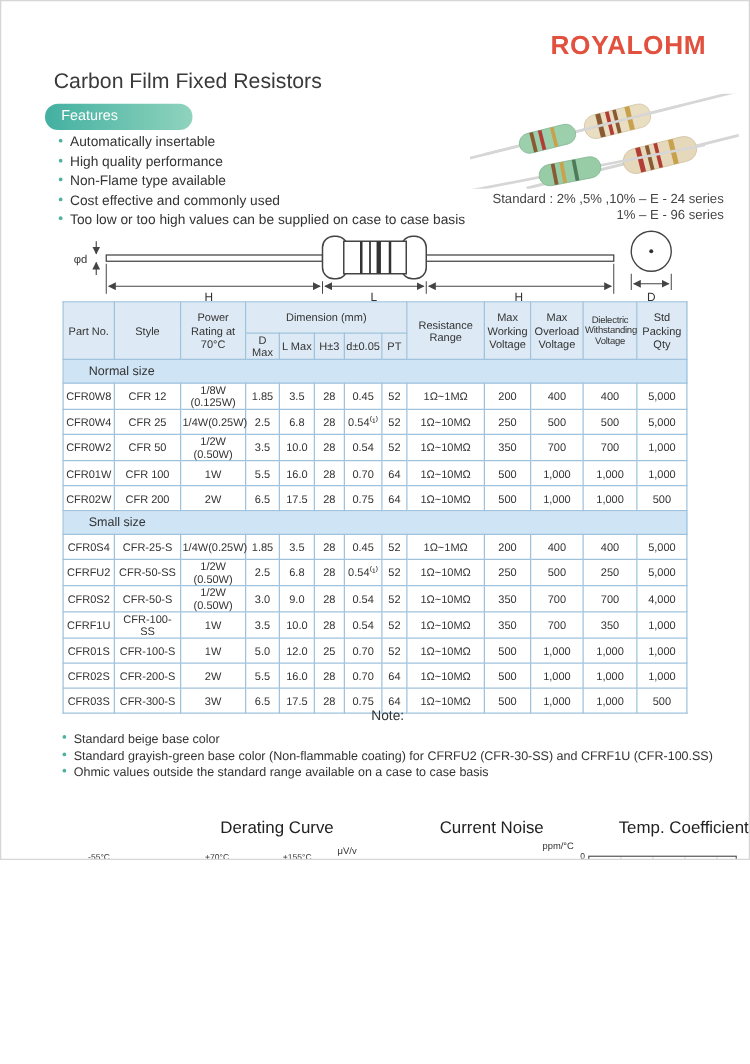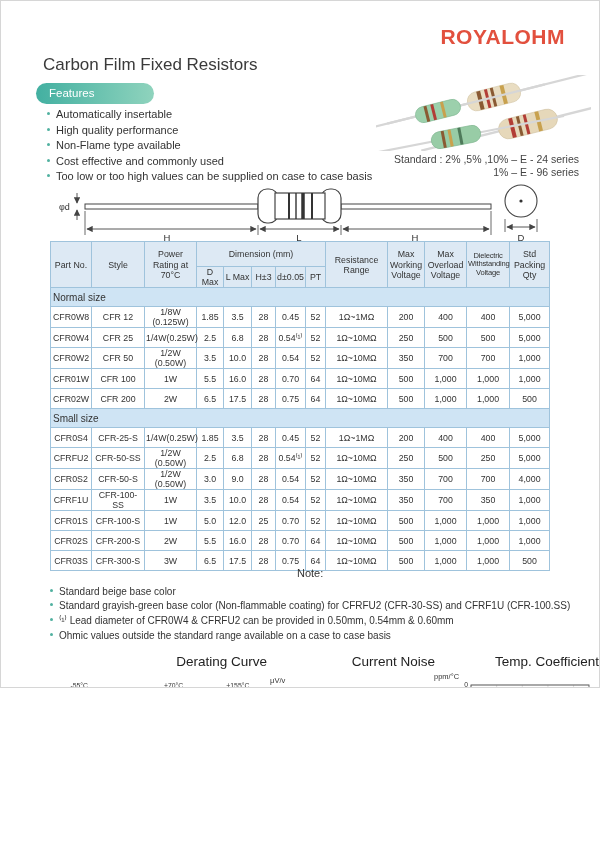--- a/index.html
+++ b/index.html
@@ -17,21 +17,21 @@
   .photo{position:absolute;top:74px;left:375px;}
   .standard-note{position:absolute;top:152px;left:330px;width:248px;text-align:right;font-size:10.5px;color:#444;line-height:13px;}
   .drawing{position:absolute;top:176px;left:52px;}
   table.spec{position:absolute;top:240px;left:49px;width:499px;border-collapse:collapse;table-layout:fixed;
         font-size:8.8px;color:#333;}
   table.spec th,table.spec td{border:1px solid #9fc3dc;padding:0 1px;text-align:center;font-weight:normal;}
   table.spec thead th{background:#dde9f4;font-size:8.8px;line-height:1.15;}
   table.spec thead tr:first-child th{height:24px;}
   table.spec thead tr:last-child th{height:20px;}
   .th-tight{font-size:7.6px !important;letter-spacing:-.2px;}
-  tr.section-row td{background:#cfe4f4;text-align:left;padding-left:2px;font-size:10px;height:18px;}
+  tr.section-row td{background:#cfe4f4;text-align:left;padding-left:20px;font-size:10px;height:18px;}
   tbody tr.data-row{height:20px;}
   tbody tr.data-row td{background:#fff;}
   td.al{text-align:left;padding-left:5px;}
   .note{position:absolute;top:566px;left:49px;font-size:10px;color:#333;}
   .note-title{font-size:11px;margin-bottom:7px;text-align:center;}
   .note-list li{margin-bottom:2.5px;}
   .chart{position:absolute;}
   #chart1-box{left:36px;top:653px;width:230px;}
   #chart2-box{left:266px;top:653px;width:168px;}
   #chart3-box{left:430px;top:653px;width:168px;}
@@ -358,21 +358,20 @@
           <td>500</td>
         </tr>
       </tbody>
   </table>
 
   <div class="note">
     <div class="note-title">Note:</div>
     <ul class="plain note-list" id="note-list">
         <li><span class="blt"></span><span>Standard beige base color</span></li>
         <li><span class="blt"></span><span>Standard grayish-green base color (Non-flammable coating) for CFRFU2 (CFR-30-SS) and CFRF1U (CFR-100.SS)</span></li>
-        <li><span class="blt"></span><span>⁽¹⁾ Lead diameter of CFR0W4 &amp; CFRFU2 can be provided in 0.50mm, 0.54mm &amp; 0.60mm</span></li>
         <li><span class="blt"></span><span>Ohmic values outside the standard range available on a case to case basis</span></li>
       </ul>
   </div>
 
   <div class="chart" id="chart1-box">
     <div class="chart-title">Derating Curve</div>
     <svg id="chart1" width="230" height="147" viewBox="0 0 228 146">
         <defs>
           <pattern id="chart1-h" patternUnits="userSpaceOnUse" width="3.5" height="3.5" patternTransform="rotate(45)">
             <line x1="0" y1="0" x2="0" y2="3.5" stroke="#7a7a7a" stroke-width="0.7"></line>

